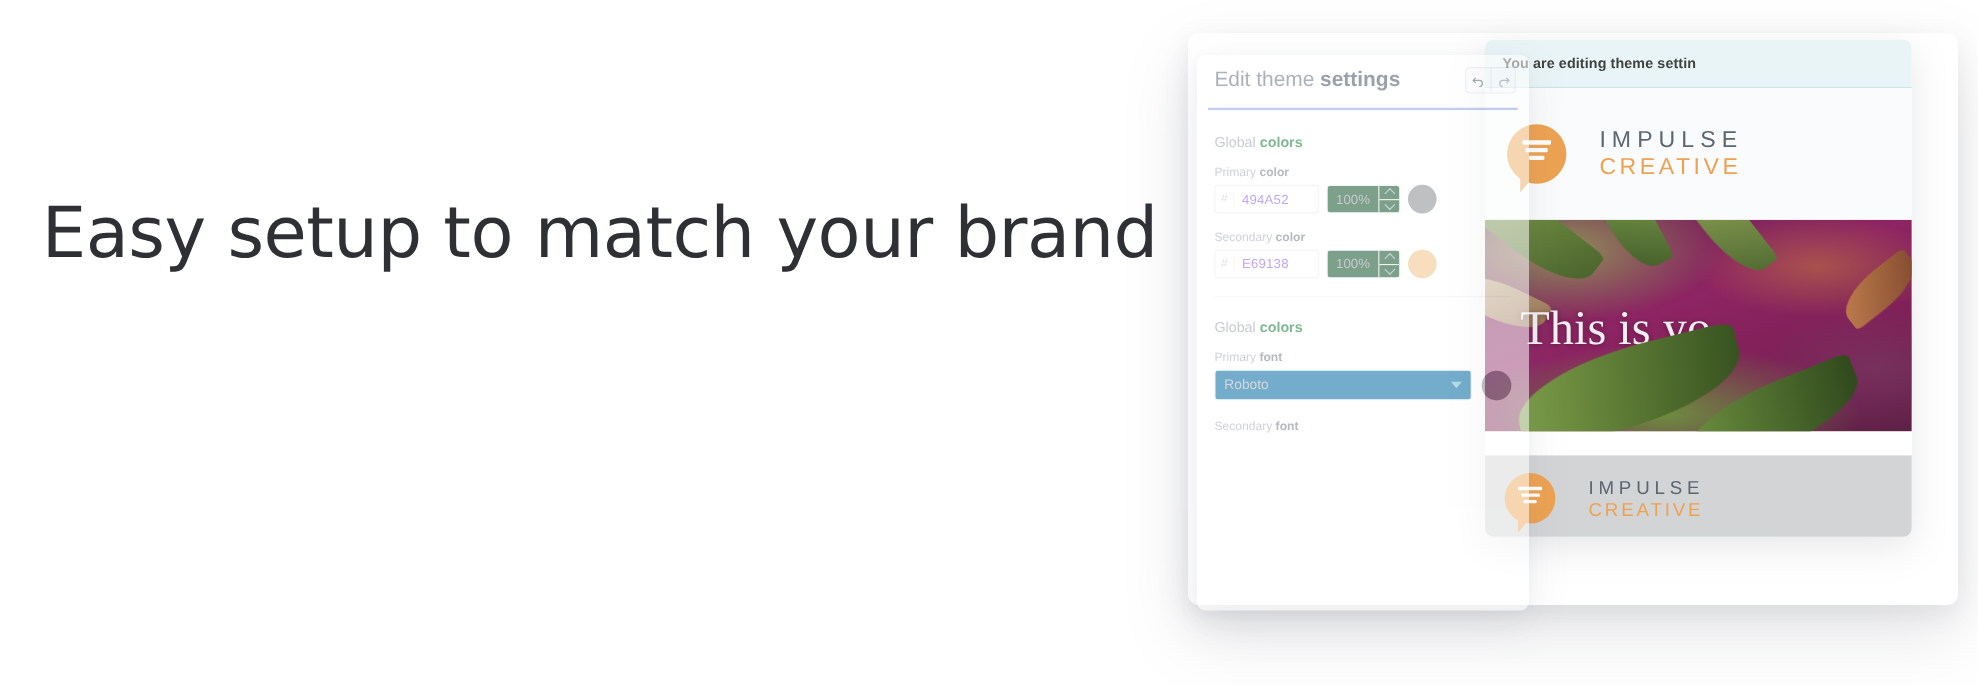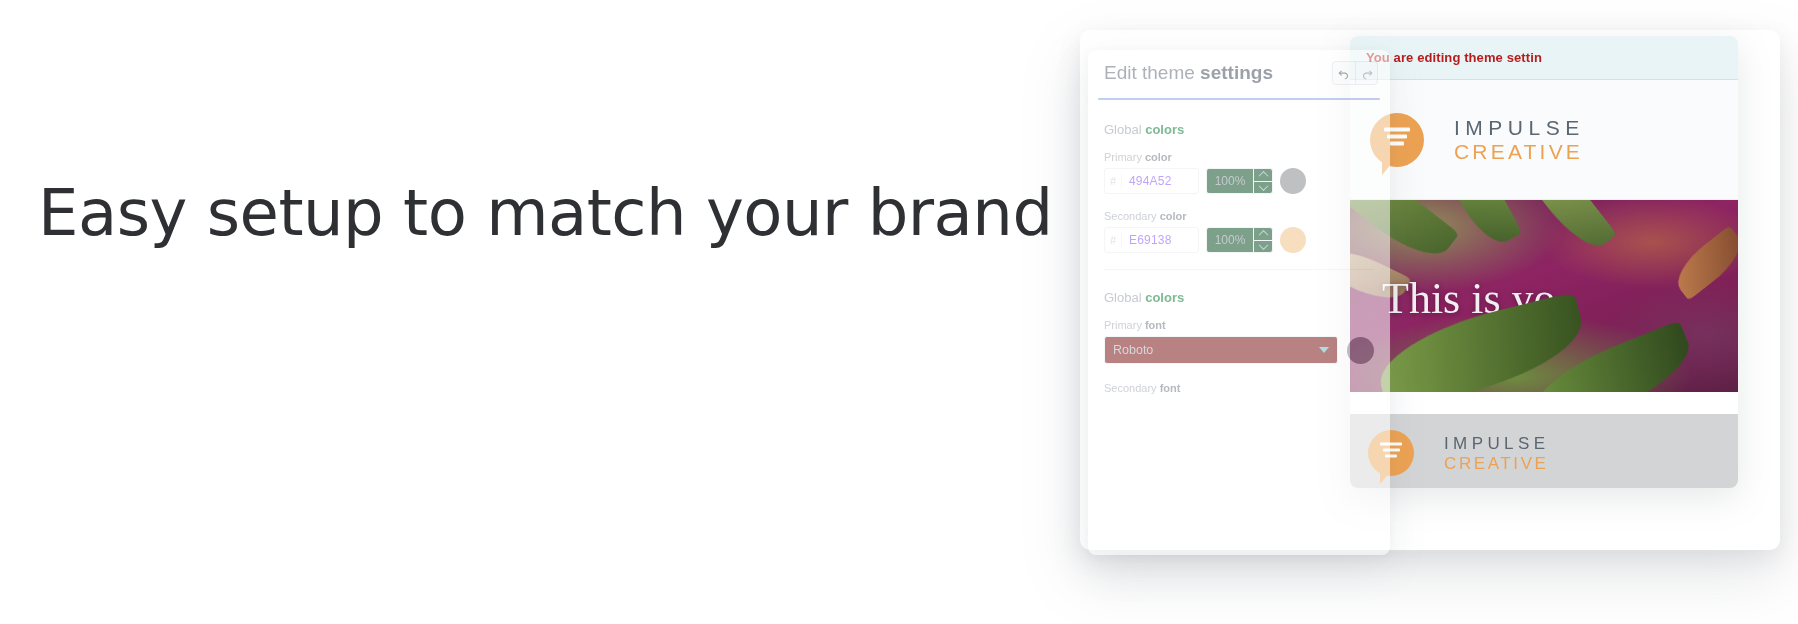--- a/index.html
+++ b/index.html
@@ -88,21 +88,21 @@
     height: 44px;
     background: #e8f4f5;
     border-bottom: 1px solid #cfe4e7;
     display: flex;
     align-items: center;
     padding-left: 16px;
   }
   .preview-banner-text {
     font-size: 13px;
     font-weight: 700;
-    color: #b91c1c;
+    color: #404040;
     white-space: nowrap;
     letter-spacing: 0.1px;
   }
 
   .preview-header {
     height: 120px;
     background: #fafbfc;
     display: flex;
     align-items: center;
     padding-left: 20px;
@@ -367,21 +367,21 @@
     display: flex;
     align-items: center;
     gap: 9px;
     margin-bottom: 18px;
   }
   .font-select {
     flex: 1;
     height: 28px;
     border: 1px solid #eef0f3;
     border-radius: 3px;
-    background: #7f1d1d;
+    background: #0369a1;
     display: flex;
     align-items: center;
     padding: 0 8px;
     justify-content: space-between;
   }
   .font-select-val {
     font-size: 12.5px;
     color: #b3b9c1;
   }
   .caret-down {

